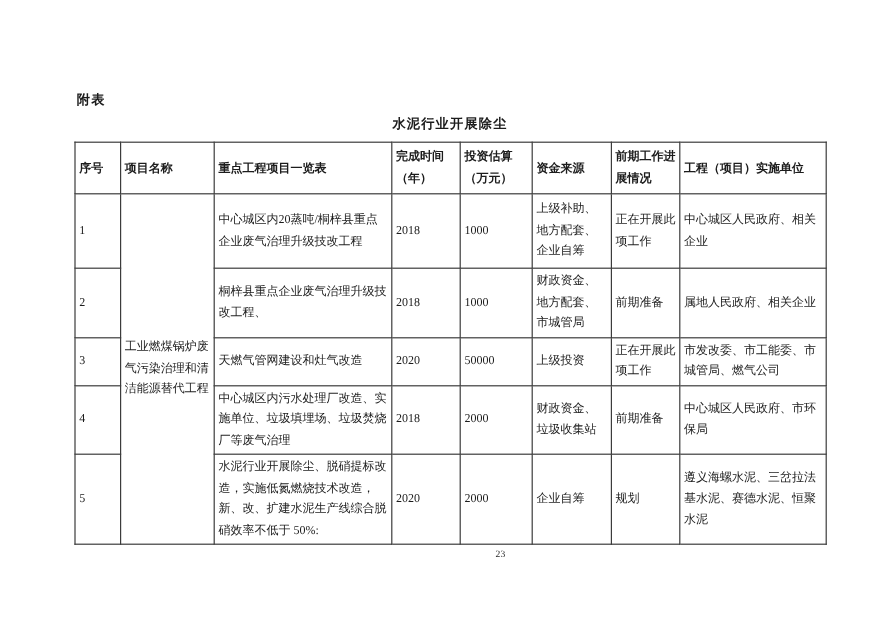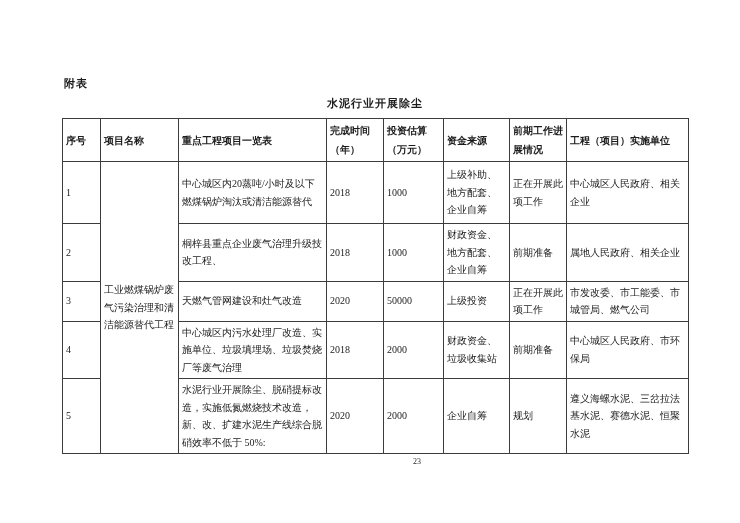--- a/index.html
+++ b/index.html
@@ -106,33 +106,33 @@
         <th>投资估算（万元）</th>
         <th>资金来源</th>
         <th>前期工作进展情况</th>
         <th>工程（项目）实施单位</th>
       </tr>
     </thead>
     <tbody>
       <tr class="row-1">
         <td>1</td>
         <td rowspan="5">工业燃煤锅炉废气污染治理和清洁能源替代工程</td>
-        <td>中心城区内20蒸吨/小时及以下燃煤锅炉淘汰或清洁能源替代</td>
+        <td>中心城区内20蒸吨/桐梓县重点企业废气治理升级技改工程</td>
         <td>2018</td>
         <td>1000</td>
         <td>上级补助、地方配套、企业自筹</td>
         <td>正在开展此项工作</td>
         <td>中心城区人民政府、相关企业</td>
       </tr>
       <tr class="row-2">
         <td>2</td>
         <td>桐梓县重点企业废气治理升级技改工程、</td>
         <td>2018</td>
         <td>1000</td>
-        <td>财政资金、地方配套、企业自筹</td>
+        <td>财政资金、地方配套、市城管局</td>
         <td>前期准备</td>
         <td>属地人民政府、相关企业</td>
       </tr>
       <tr class="row-3">
         <td>3</td>
         <td>天燃气管网建设和灶气改造</td>
         <td>2020</td>
         <td>50000</td>
         <td>上级投资</td>
         <td>正在开展此项工作</td>

